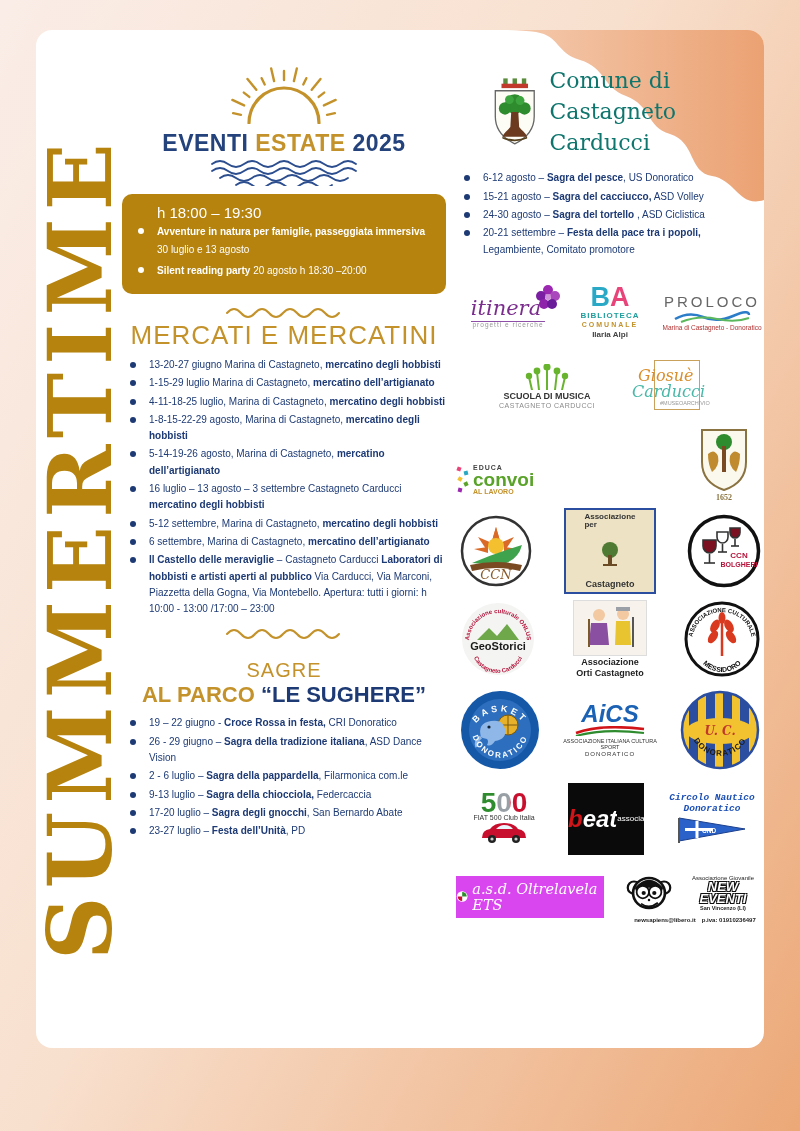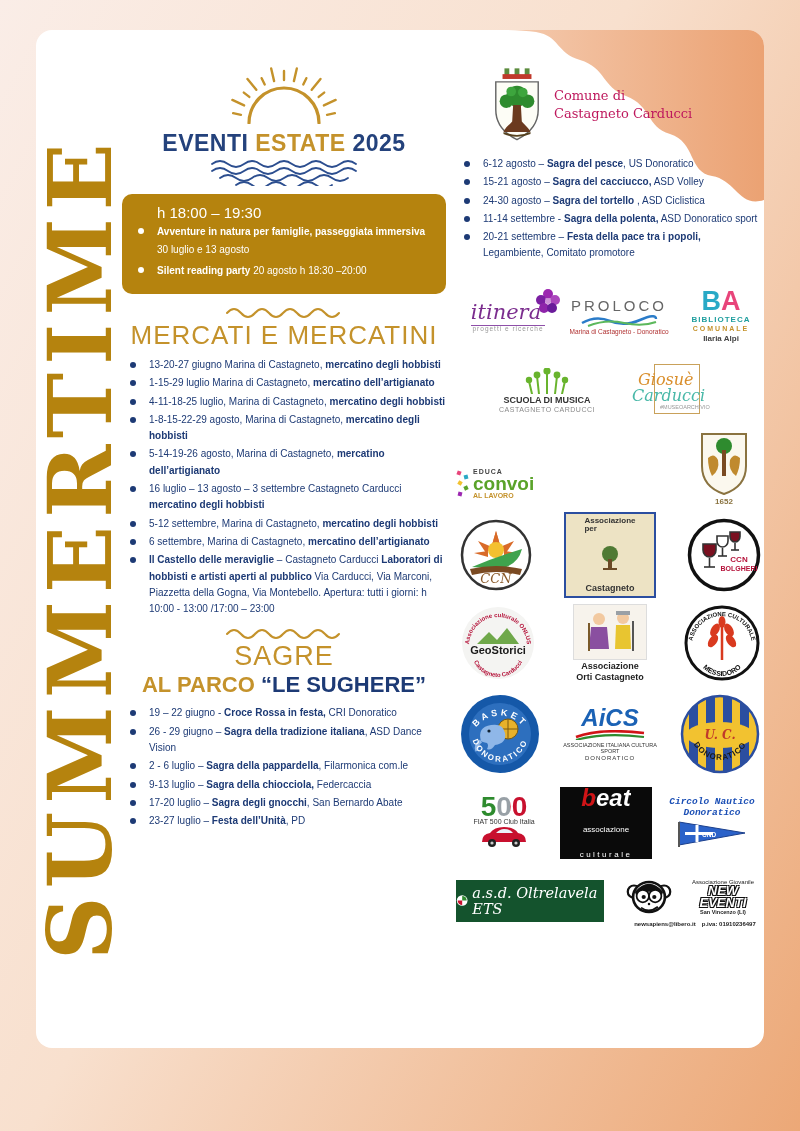--- a/index.html
+++ b/index.html
@@ -22,35 +22,35 @@
   .brand{text-align:center;}
   .brand-title{margin-top:2px;font-size:23px;font-weight:bold;letter-spacing:.5px;color:#24427C;}
   .brand-title .gold{color:#C4922B;}
   .gold-box{align-self:stretch;margin-top:8px;background:#B5830E;border-radius:10px;
      color:#fff;padding:10px 12px 12px 8px;font-size:15px;line-height:18.5px;}
   .gold-box .time{margin-left:27px;}
   .gold-box .elist{color:#fff;line-height:18.5px;}
   .gold-box .elist li::before{background:#fff;}
   .divider{margin-top:12px;}
   .sec-title{margin:2px 0 6px;font-size:26px;font-weight:400;letter-spacing:1px;color:#C4922B;}
-  .sagre-title{margin:2px 0 0;font-size:27px;}
+  .sagre-title{margin:20px 0 0;font-size:20px;}
   .sagre-sub{margin:0 0 7px;font-size:22px;font-weight:bold;color:#C4922B;}
   .sagre-sub .blue{color:#1D3A75;}
 
   .elist{list-style:none;margin:0;padding:0;align-self:stretch;font-size:10px;
      line-height:16.3px;color:#1D3A75;text-align:left;}
   .elist li{position:relative;padding-left:27px;margin-bottom:2px;}
   .elist li::before{content:"";position:absolute;left:8px;top:5px;width:6px;height:6px;
      border-radius:50%;background:#1D3A75;}
   .b{font-weight:bold;}
 
   
   .col-right{position:absolute;left:420px;top:36px;width:308px;}
   .comune{display:flex;align-items:center;gap:10px;padding-left:34px;}
-  .comune-name{font-family:"DejaVu Serif",serif;font-size:13px;line-height:1.4;color:#be185d;}
+  .comune-name{font-family:"DejaVu Serif",serif;font-size:22px;line-height:1.4;color:#0f766e;}
   .col-right .elist{margin-top:12px;}
 
   
   .logo-grid{margin-top:12px;display:flex;flex-direction:column;}
   .lrow{display:flex;align-items:center;justify-content:space-between;}
   .lrow.two{justify-content:center;gap:22px;}
   .logo{display:flex;flex-direction:column;align-items:center;text-align:center;gap:1px;}
 
   .itinera-wrap{position:relative;}
   .itinera-name{font-family:"DejaVu Serif",serif;font-style:italic;font-size:21px;color:#7B2D8E;
@@ -78,52 +78,52 @@
   .carducci .g2{position:absolute;left:8px;top:22px;font-family:"DejaVu Serif",serif;
      font-style:italic;font-size:16px;color:#49B8A8;}
   .carducci .g3{position:absolute;left:36px;top:40px;font-size:5.5px;color:#999;}
 
   .convoi{align-items:flex-start;margin-top:32px;}
   .convoi-row{display:flex;align-items:center;gap:3px;}
   .convoi-educa{font-size:7px;font-weight:bold;color:#444;letter-spacing:1px;}
   .convoi-name{font-size:19px;font-weight:bold;color:#5AA32A;line-height:17px;}
   .convoi-lav{font-size:7px;font-weight:bold;color:#C4922B;align-self:flex-end;}
 
-  .crest-year{font-size:8px;color:#8A7340;font-weight:bold;}
+  .crest-year{font-size:8px;color:#8A7340;font-weight:bold;font-family:Liberation Serif, serif;}
 
   .percast{width:84px;height:76px;background:#EDE3C4;border:2px solid #2B4EA0;display:flex;
      flex-direction:column;align-items:center;justify-content:space-between;padding:3px 2px;}
   .percast .t{font-size:8px;font-weight:bold;color:#333;line-height:8px;}
   .percast .bm{font-size:9px;font-weight:bold;color:#333;}
 
   .orti-img{width:72px;height:54px;background:#F7F3EC;border:1px solid #ddd;display:flex;
      align-items:center;justify-content:center;}
   .orti-t{font-size:9px;font-weight:bold;color:#222;line-height:10px;}
 
   .aics-name{font-size:24px;font-weight:bold;font-style:italic;color:#1B62B5;line-height:22px;}
   .aics-l1{font-size:5.5px;color:#333;margin-top:1px;}
   .aics-l2{font-size:6px;color:#333;letter-spacing:1px;}
 
   .fiat-num{font-size:28px;font-weight:bold;line-height:20px;
      background:linear-gradient(90deg,#2E8B2E 34%,#98A0A6 34% 64%,#C8102E 64%);
      -webkit-background-clip:text;background-clip:text;color:transparent;}
   .fiat-l1{font-size:7px;color:#333;}
 
-  .beat{width:92px;height:72px;background:#0A0A0A;display:flex;flex-direction:column;
-     align-items:center;justify-content:space-between;}
+  .beat{width:76px;height:72px;background:#0A0A0A;display:flex;flex-direction:row;
+     align-items:center;justify-content:flex-start;}
   .beat-name{font-size:24px;font-weight:bold;font-style:italic;line-height:22px;
      background:linear-gradient(90deg,#D01417 28%,#fff 28%);
      -webkit-background-clip:text;background-clip:text;color:transparent;}
   .beat-l{font-size:8px;color:#fff;line-height:9px;}
   .beat-l.sp{letter-spacing:2.5px;}
 
   .nautico-name{font-family:Liberation Mono, monospace;font-style:italic;font-weight:bold;
      font-size:9.5px;color:#1B4FB5;}
 
-  .oltre{width:150px;height:42px;background:#14532d;display:flex;align-items:center;
+  .oltre{width:150px;height:42px;background:#d946ef;display:flex;align-items:center;
      justify-content:center;gap:4px;}
   .oltre-name{font-family:"DejaVu Serif",serif;font-style:italic;font-size:14.5px;color:#fff;}
 
   .ns{width:140px;}
   .ns-row{display:flex;align-items:center;gap:20px;}
   .ns-col{text-align:center;}
   .ns-l1{font-size:6px;color:#222;}
   .ns-name{font-size:13px;font-weight:bold;font-style:italic;color:#fff;line-height:12px;
      text-shadow:-1px -1px 0 #111,1px -1px 0 #111,-1px 1px 0 #111,1px 1px 0 #111;}
   .ns-l4{font-size:5.5px;color:#222;font-weight:bold;}
@@ -270,54 +270,53 @@
         <div class="comune-name">
           <div>Comune di</div>
           <div>Castagneto Carducci</div>
         </div>
       </div>
 
       <ul class="elist">
           <li><span>6-12 agosto – </span><span class="b">Sagra del pesce</span><span>, US Donoratico</span></li>
           <li><span>15-21 agosto – </span><span class="b">Sagra del cacciucco,</span><span> ASD Volley</span></li>
           <li><span>24-30 agosto – </span><span class="b">Sagra del tortello</span><span> , ASD Ciclistica</span></li>
-          <li><span>11-14 settembre - </span><span class="b">Sagra della polenta,</span><span> ASD Donoratico sport</span></li>
           <li><span>20-21 settembre – </span><span class="b">Festa della pace tra i popoli,</span><span> Legambiente, Comitato promotore</span></li>
         </ul>
 
       <div class="logo-grid">
 
         <div class="lrow" style="min-height:84px">
           <div class="logo" style="width:104px">
             <div class="itinera-wrap">
               <span class="itinera-name">itinera</span>
               <svg class="itinera-flower" width="26" height="26" viewBox="0 0 26 26">
                 <circle cx="13" cy="6" r="5" fill="#9C27B0"></circle>
                   <circle cx="6" cy="12" r="5" fill="#7B1FA2"></circle>
                 <circle cx="20" cy="12" r="5" fill="#AB47BC"></circle>
                   <circle cx="9" cy="20" r="5" fill="#8E24AA"></circle>
                 <circle cx="17" cy="20" r="5" fill="#6A1B9A"></circle>
                   <circle cx="13" cy="13" r="3" fill="#CE93D8"></circle>
               </svg>
             </div>
             <span class="itinera-tag">progetti e ricerche</span>
           </div>
+          <div class="logo" style="width:86px">
+            <span class="ba">BA</span>
+            <span class="bib1">BIBLIOTECA</span>
+            <span class="bib2">COMUNALE</span>
+            <span class="bib3">Ilaria Alpi</span>
+          </div>
           <div class="logo" style="width:104px">
             <span class="proloco-name">PROLOCO</span>
             <svg width="78" height="12" viewBox="0 0 78 12">
               <path d="M2,8 Q16,0 30,6 T60,5 T76,4" stroke="#2B7CC9" stroke-width="2.5" fill="none"></path>
               <path d="M8,11 Q26,4 44,8 T76,7" stroke="#5CB85C" stroke-width="2" fill="none"></path>
             </svg>
             <span class="proloco-tag">Marina di Castagneto - Donoratico</span>
-          </div>
-          <div class="logo" style="width:86px">
-            <span class="ba">BA</span>
-            <span class="bib1">BIBLIOTECA</span>
-            <span class="bib2">COMUNALE</span>
-            <span class="bib3">Ilaria Alpi</span>
           </div>
         </div>
 
         <div class="lrow two" style="min-height:66px">
           <div class="logo" style="width:110px">
             <svg width="44" height="26" viewBox="0 0 44 26">
               <g stroke="#69B42E" stroke-width="2" fill="#69B42E" stroke-linecap="round">
                 <line x1="22" y1="26" x2="22" y2="4"></line>
                   <circle cx="22" cy="3" r="2.6"></circle>
                 <line x1="14" y1="26" x2="12" y2="8"></line>

